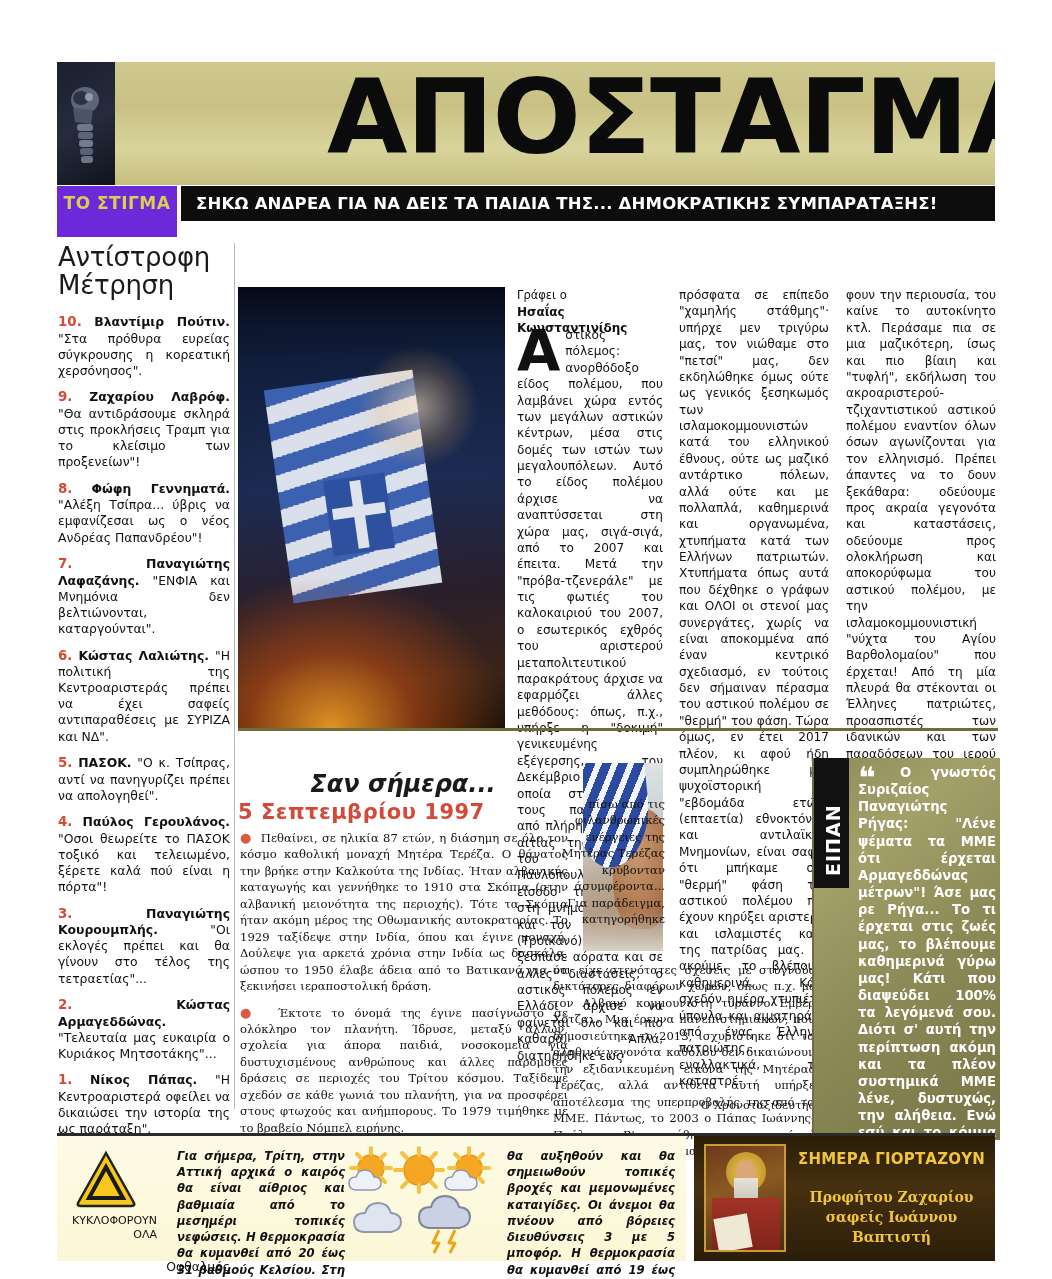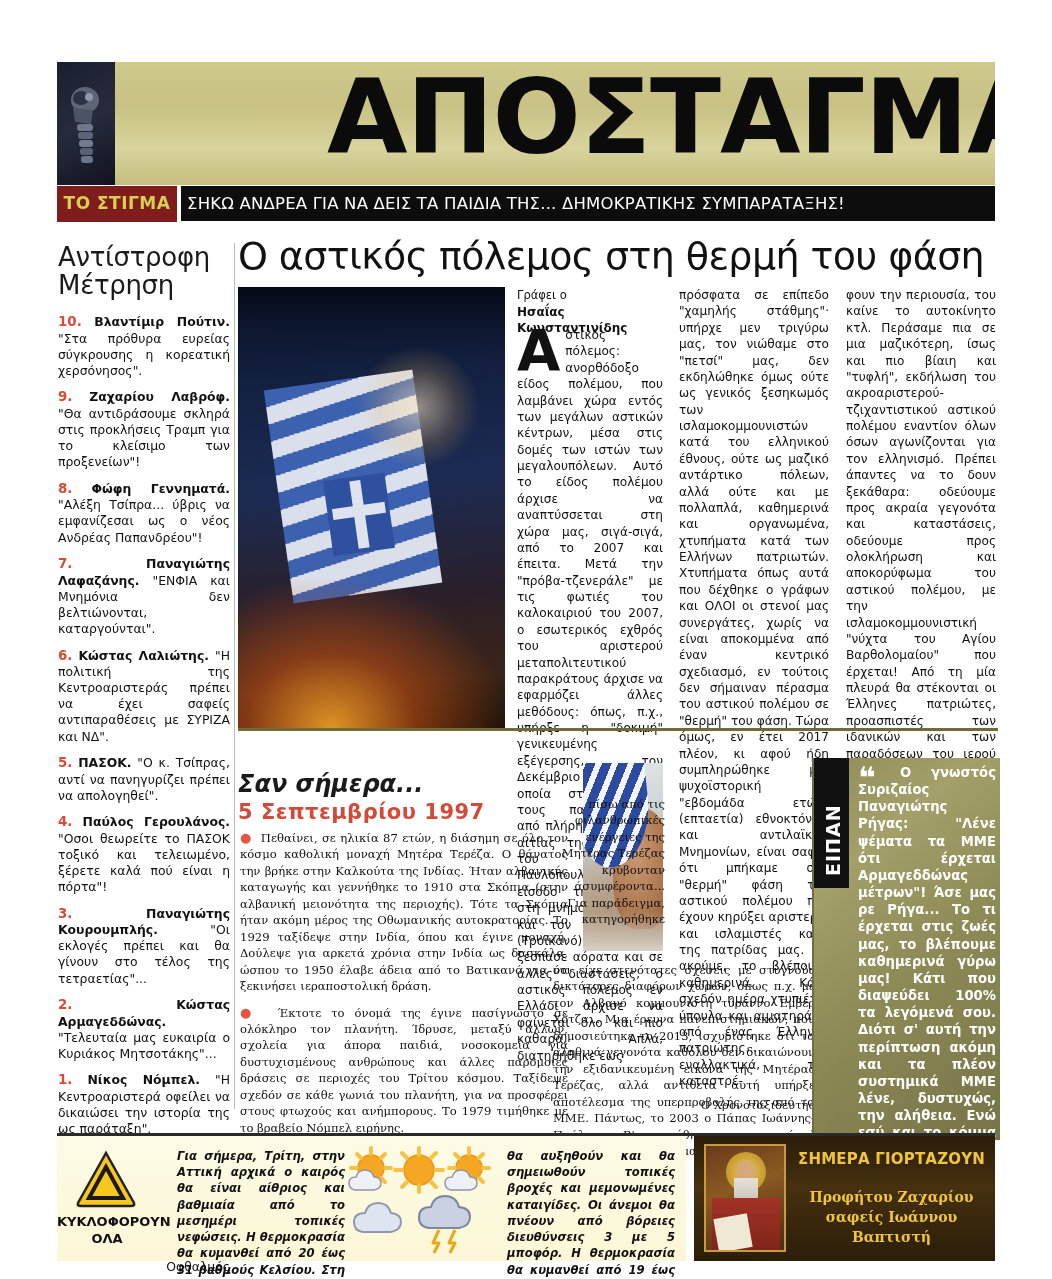--- a/index.html
+++ b/index.html
@@ -18,26 +18,26 @@
   .mast-dark{position:absolute;left:0;top:0;width:58px;height:123px;
     background:linear-gradient(150deg,#1b2030 0%,#262b3d 50%,#10131d 100%);}
   .mast-hand{position:absolute;left:6px;top:18px;width:44px;height:92px;}
   .mast-title{position:absolute;left:270px;top:-12px;width:668px;height:135px;
     font-family:"DejaVu Sans","Liberation Sans",sans-serif;
     font-weight:700;font-size:104px;letter-spacing:-1px;color:#0b0b0b;
     line-height:135px;text-align:right;white-space:nowrap;}
 
   
   .stigma-wrap{position:absolute;left:57px;top:186px;width:938px;height:35px;}
-  .stigma-left{position:absolute;left:0;top:0;width:120px;height:36px;background:#7f1d1d;}
+  .stigma-left{position:absolute;left:0;top:0;width:120px;height:51px;background:#6d28d9;}
   .stigma-left span{display:block;color:#d8cf52;font-weight:700;font-size:17px;
     letter-spacing:0.5px;line-height:35px;text-align:center;}
   .stigma-right{position:absolute;left:124px;top:0;width:814px;height:35px;background:#0d0d0d;}
-  .stigma-right span{display:block;color:#ffffff;font-weight:400;font-size:16.5px;
-    letter-spacing:.2px;line-height:35px;padding-left:6px;white-space:nowrap;}
+  .stigma-right span{display:block;color:#ffffff;font-weight:700;font-size:16.5px;
+    letter-spacing:.2px;line-height:35px;padding-left:15px;white-space:nowrap;}
 
   
   .sidebar{position:absolute;left:58px;top:243px;width:172px;}
   .sb-title{font-size:26px;font-weight:400;color:#1a1a1a;line-height:1.08;
     letter-spacing:-.3px;margin-bottom:14px;}
   .sb-item{font-size:12.4px;line-height:1.30;margin-bottom:9.5px;color:#111;
     text-align:justify;}
   .sb-num{color:#d94a36;font-weight:700;font-size:13.4px;}
   .sb-name{font-weight:700;}
   .sb-sign{margin-top:14px;text-align:right;font-size:12.4px;line-height:1.30;color:#111;}
@@ -71,21 +71,21 @@
     line-height:1.35;color:#111;}
   .byline b{font-size:12px;}
 
   .col{position:absolute;font-size:12.1px;line-height:1.355;color:#111;
     text-align:justify;text-justify:inter-word;}
   .col1{left:517px;top:327px;width:146px;}
   .col2{left:679px;top:287px;width:150px;}
   .col3{left:846px;top:287px;width:150px;}
   .dropcap{float:left;font-size:56px;line-height:42px;font-weight:700;
     padding:4px 5px 0 0;color:#111;}
-  .san-title{position:absolute;left:238px;top:770px;width:330px;text-align:left;
+  .san-title{position:absolute;left:238px;top:770px;width:330px;text-align:center;
     font-size:24px;font-style:italic;font-weight:700;color:#1a1a1a;}
   .san-date{position:absolute;left:238px;top:800px;width:330px;text-align:left;
     font-size:21px;font-weight:700;color:#d44a38;letter-spacing:.5px;}
 
   .san-col{position:absolute;font-family:"DejaVu Serif","Liberation Serif",serif;
     font-size:11.6px;line-height:1.42;color:#111;text-align:justify;}
   .sanA{left:240px;top:830px;width:328px;}
   .sanB{left:553px;top:796px;width:112px;}
   .sanC{left:553px;top:962px;width:262px;}
   .bullet{color:#e2573f;font-size:13px;line-height:0;}
@@ -117,22 +117,22 @@
     color:#ffffff;line-height:20px;letter-spacing:-2px;}
   .eipan-txt{position:absolute;left:44px;top:6px;width:138px;
     font-size:13.2px;font-weight:700;line-height:1.30;color:#ffffff;
     text-align:justify;text-indent:42px;}
 
   
   .bot-rule{position:absolute;left:57px;top:1133px;width:938px;height:3px;background:#2a2a2a;}
   .weather{position:absolute;left:57px;top:1136px;width:629px;height:125px;
     background:linear-gradient(180deg,#fdfbe6 0%,#fbf7d6 100%);}
   .wx-logo{position:absolute;left:18px;top:14px;width:62px;height:58px;}
-  .wx-logo-txt{position:absolute;left:0px;top:78px;width:100px;text-align:center;
-    font-size:13px;font-weight:700;line-height:1.28;color:#111;}
+  .wx-logo-txt{position:absolute;left:0px;top:78px;width:100px;text-align:right;
+    font-size:11px;font-weight:400;line-height:1.28;color:#111;}
   .wx-col{position:absolute;font-size:11.6px;font-style:italic;font-weight:700;
     line-height:1.40;color:#111;text-align:justify;}
   .wxA{left:120px;top:12px;width:168px;}
   .wxB{left:450px;top:12px;width:168px;}
   .wx-icons{position:absolute;left:290px;top:10px;width:158px;height:108px;}
 
   .saint{position:absolute;left:694px;top:1136px;width:301px;height:125px;
     background:linear-gradient(180deg,#2a1d08 0%,#46300f 40%,#2b1e09 100%);}
   .saint-icon{position:absolute;left:10px;top:8px;width:82px;height:108px;
     background:linear-gradient(160deg,#6b3a1c 0%,#8a5a22 40%,#4d2a12 100%);
@@ -191,30 +191,29 @@
 
     <div class="sb-item"><span class="sb-num">10.</span> <span class="sb-name">Βλαντίμιρ Πούτιν.</span> <span>"Στα πρόθυρα ευρείας σύγκρουσης η κορεατική χερσόνησος".</span></div>
     <div class="sb-item"><span class="sb-num">9.</span> <span class="sb-name">Ζαχαρίου Λαβρόφ.</span> <span>"Θα αντιδράσουμε σκληρά στις προκλήσεις Τραμπ για το κλείσιμο των προξενείων"!</span></div>
     <div class="sb-item"><span class="sb-num">8.</span> <span class="sb-name">Φώφη Γεννηματά.</span> <span>"Αλέξη Τσίπρα... ύβρις να εμφανίζεσαι ως ο νέος Ανδρέας Παπανδρέου"!</span></div>
     <div class="sb-item"><span class="sb-num">7.</span> <span class="sb-name">Παναγιώτης Λαφαζάνης.</span> <span>"ΕΝΦΙΑ και Μνημόνια δεν βελτιώνονται, καταργούνται".</span></div>
     <div class="sb-item"><span class="sb-num">6.</span> <span class="sb-name">Κώστας Λαλιώτης.</span> <span>"Η πολιτική της Κεντροαριστεράς πρέπει να έχει σαφείς αντιπαραθέσεις με ΣΥΡΙΖΑ και ΝΔ".</span></div>
     <div class="sb-item"><span class="sb-num">5.</span> <span class="sb-name">ΠΑΣΟΚ.</span> <span>"Ο κ. Τσίπρας, αντί να πανηγυρίζει πρέπει να απολογηθεί".</span></div>
     <div class="sb-item"><span class="sb-num">4.</span> <span class="sb-name">Παύλος Γερουλάνος.</span> <span>"Οσοι θεωρείτε το ΠΑΣΟΚ τοξικό και τελειωμένο, ξέρετε καλά πού είναι η πόρτα"!</span></div>
     <div class="sb-item"><span class="sb-num">3.</span> <span class="sb-name">Παναγιώτης Κουρουμπλής.</span> <span>"Οι εκλογές πρέπει και θα γίνουν στο τέλος της τετραετίας"...</span></div>
     <div class="sb-item"><span class="sb-num">2.</span> <span class="sb-name">Κώστας Αρμαγεδδώνας.</span> <span>"Τελευταία μας ευκαιρία ο Κυριάκος Μητσοτάκης"...</span></div>
-    <div class="sb-item"><span class="sb-num">1.</span> <span class="sb-name">Νίκος Νόμπελ.</span> <span>"Η Κεντροαριστερά οφείλει να δικαιώσει την ιστορία της ως παράταξη".</span></div>
+    <div class="sb-item"><span class="sb-num">1.</span> <span class="sb-name">Νίκος Πάπας.</span> <span>"Η Κεντροαριστερά οφείλει να δικαιώσει την ιστορία της ως παράταξη".</span></div>
     <div class="sb-item"><span class="sb-num">0.</span> <span>Δημήτρης Παπαδημούλης.</span> <span>"Ώρα για φουλ επίθεση για την επίτευξη των κυβερνητικών στόχων"!!!</span></div>
 
     <div class="sb-sign">
       <div>Ο Παντεπόπτης</div>
       <div>Οφθαλμός</div>
     </div>
   </div>
 
-  <div class="headline">Ο αστικός πόλεμος στη θερμή του φάση</div>
 
   <div class="photo">
     <div class="ph-crowd"></div>
     <div class="ph-flag">
         <div class="ph-cross"></div>
       </div>
     <div class="ph-glow"></div>
     <div class="ph-fire"></div>
   </div>
 

